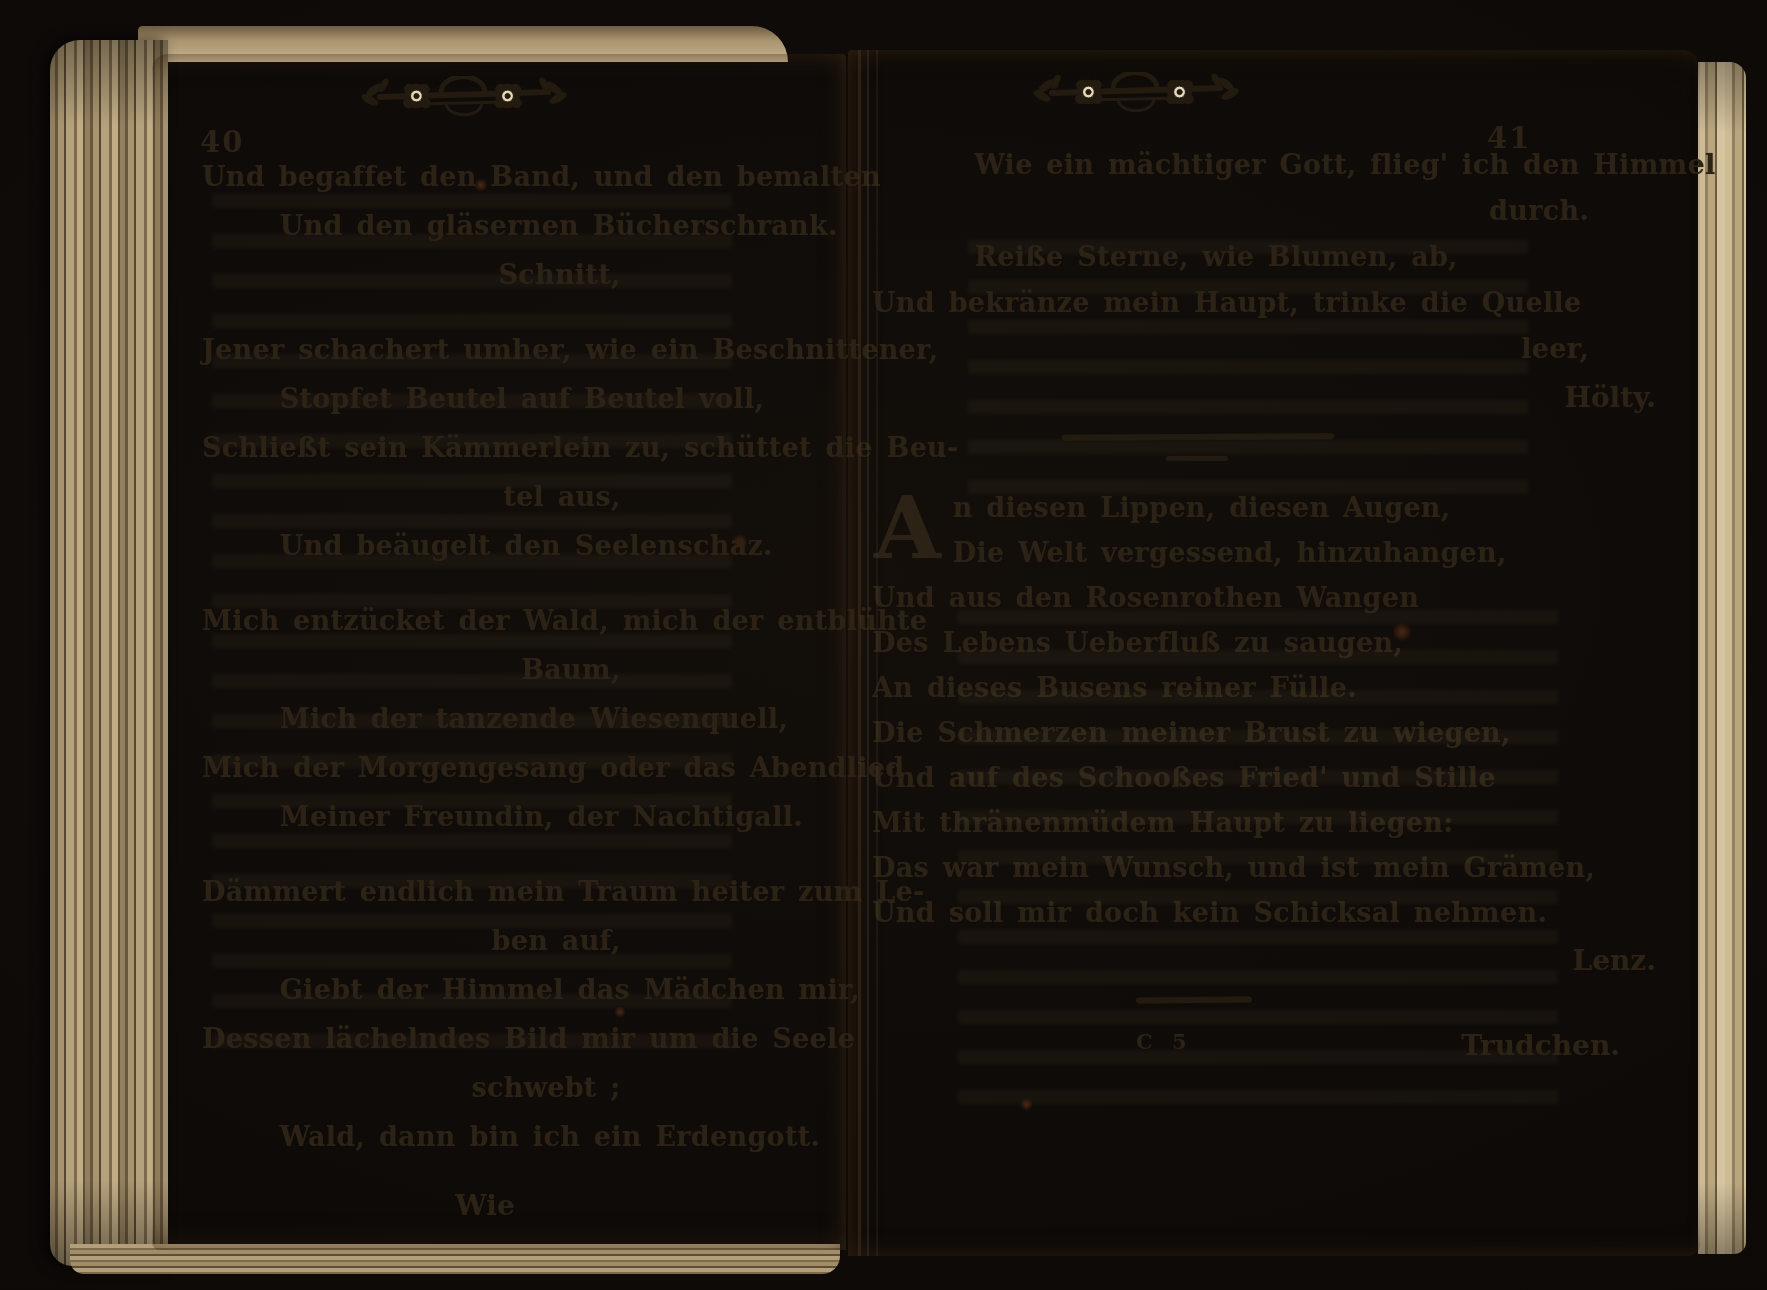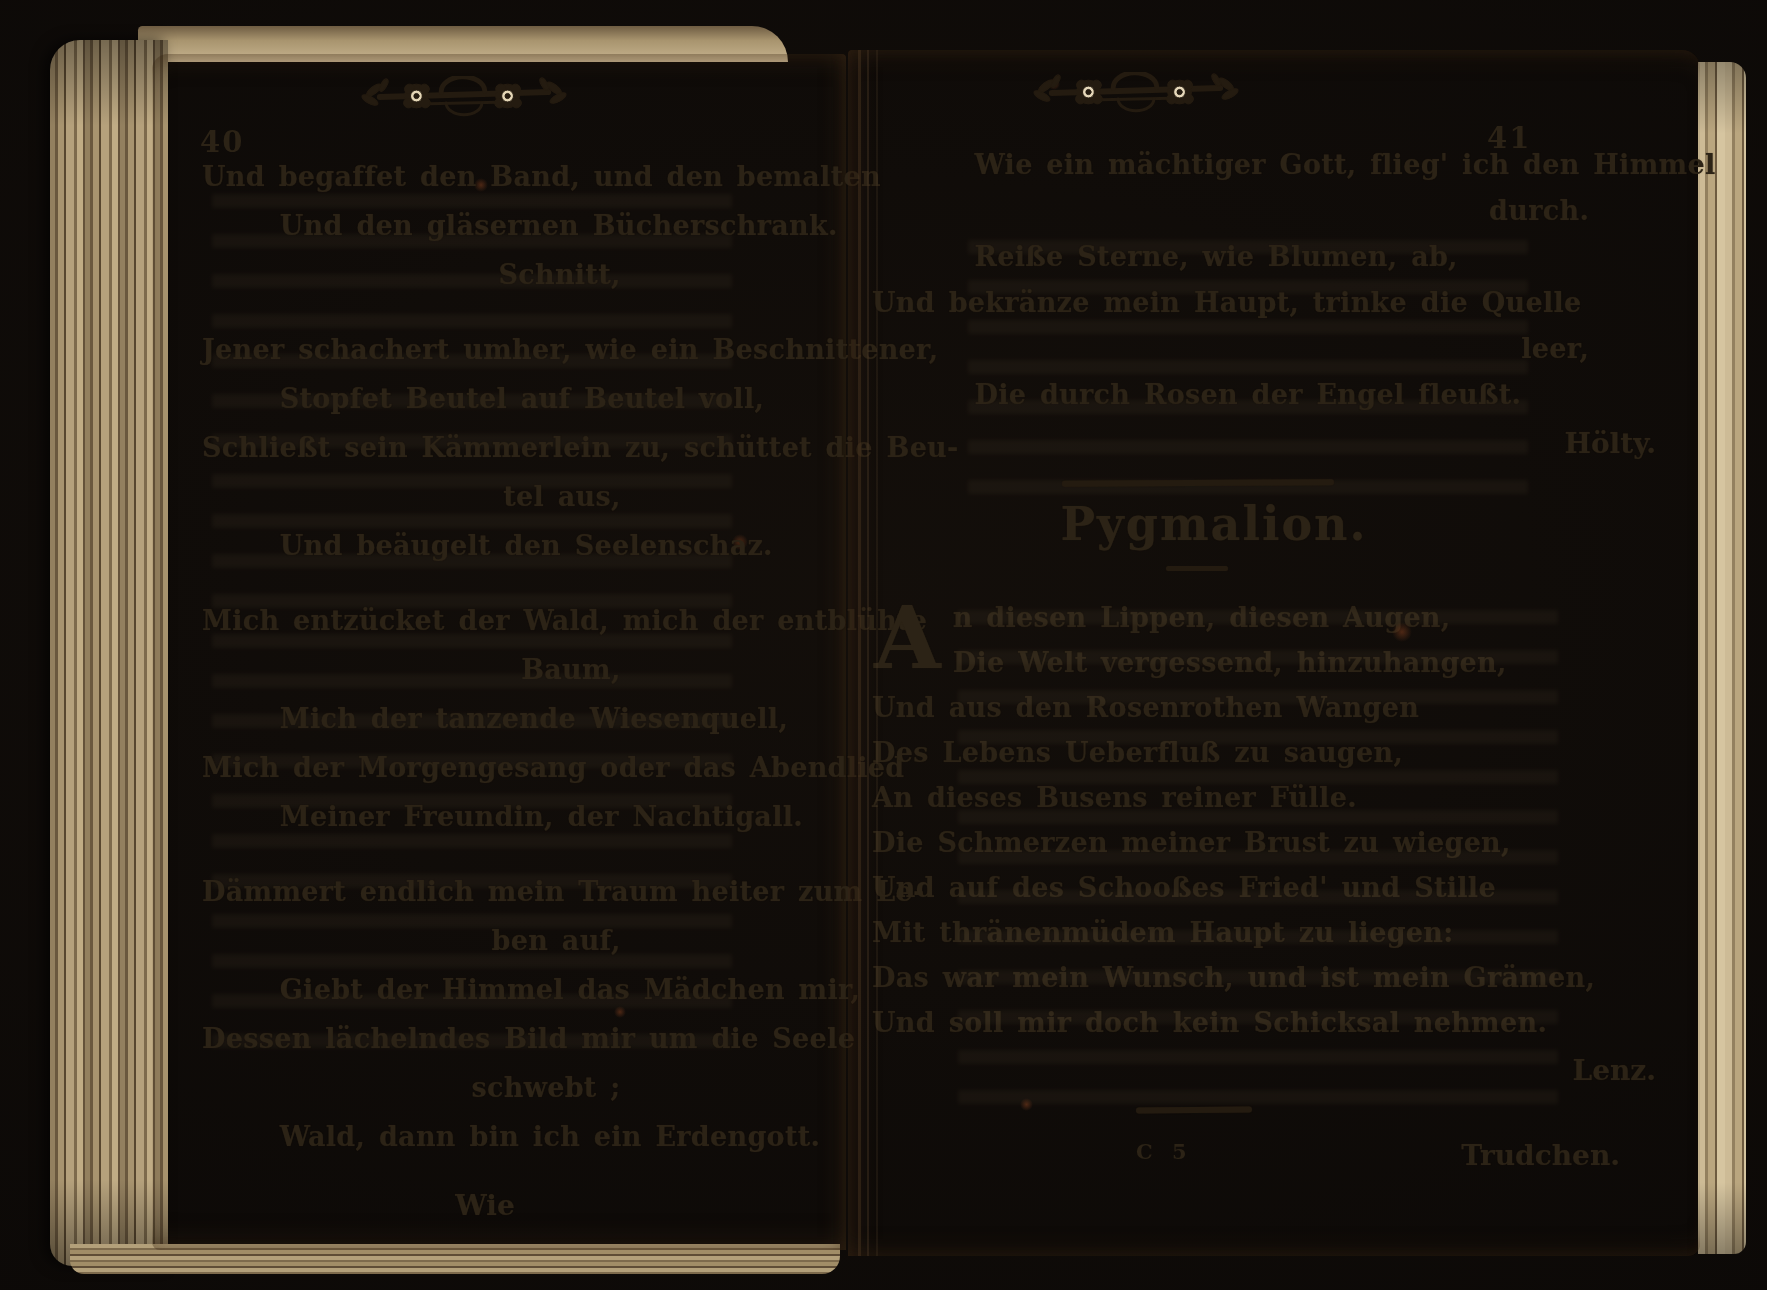--- a/index.html
+++ b/index.html
@@ -208,28 +208,26 @@
       </svg>
       <span class="pagenum" style="left:639px;">41</span>
     </div>
 
     <div class="lines lines-top">
         <div class="line i">Wie ein mächtiger Gott, flieg' ich den Himmel</div>
         <div class="line wc">durch.</div>
         <div class="line i">Reiße Sterne, wie Blumen, ab,</div>
         <div class="line l">Und bekränze mein Haupt, trinke die Quelle</div>
         <div class="line wc">leer,</div>
-        <div class="line i">Die durch Rosen der Engel fleußt.</div>
       </div>
 
     <div class="attr">Hölty.</div>
 
     <div class="rule rule-wide"></div>
 
-    <h2 class="title">Pygmalion.</h2>
 
     <div class="rule rule-short1"></div>
 
     <div class="poem">
       <span class="dropcap">A</span>
       <div>
           <div class="line l">n diesen Lippen, diesen Augen,</div>
           <div class="line l">Die Welt vergessend, hinzuhangen,</div>
           <div class="line l">Und aus den Rosenrothen Wangen</div>
           <div class="line l">Des Lebens Ueberfluß zu saugen,</div>

